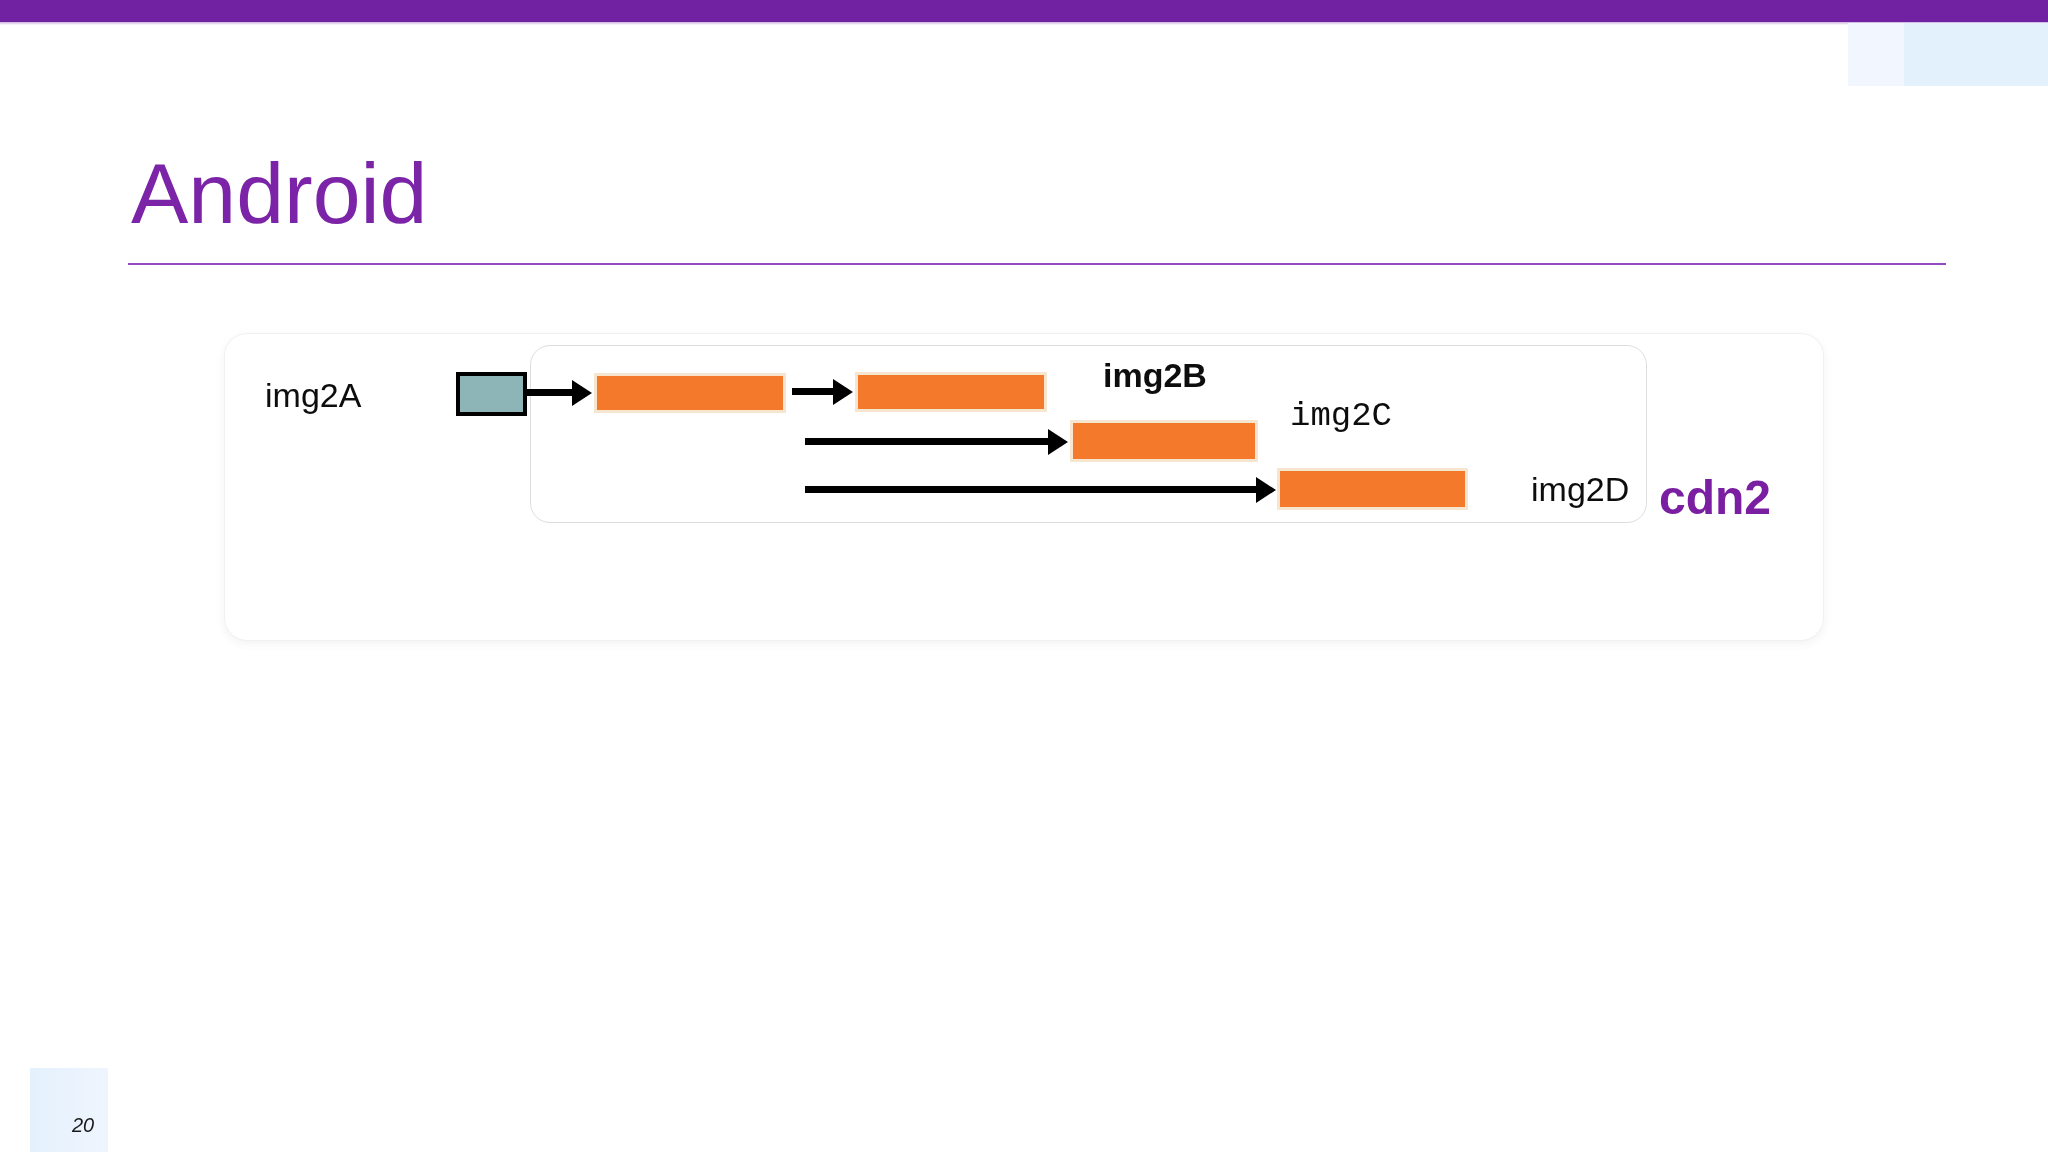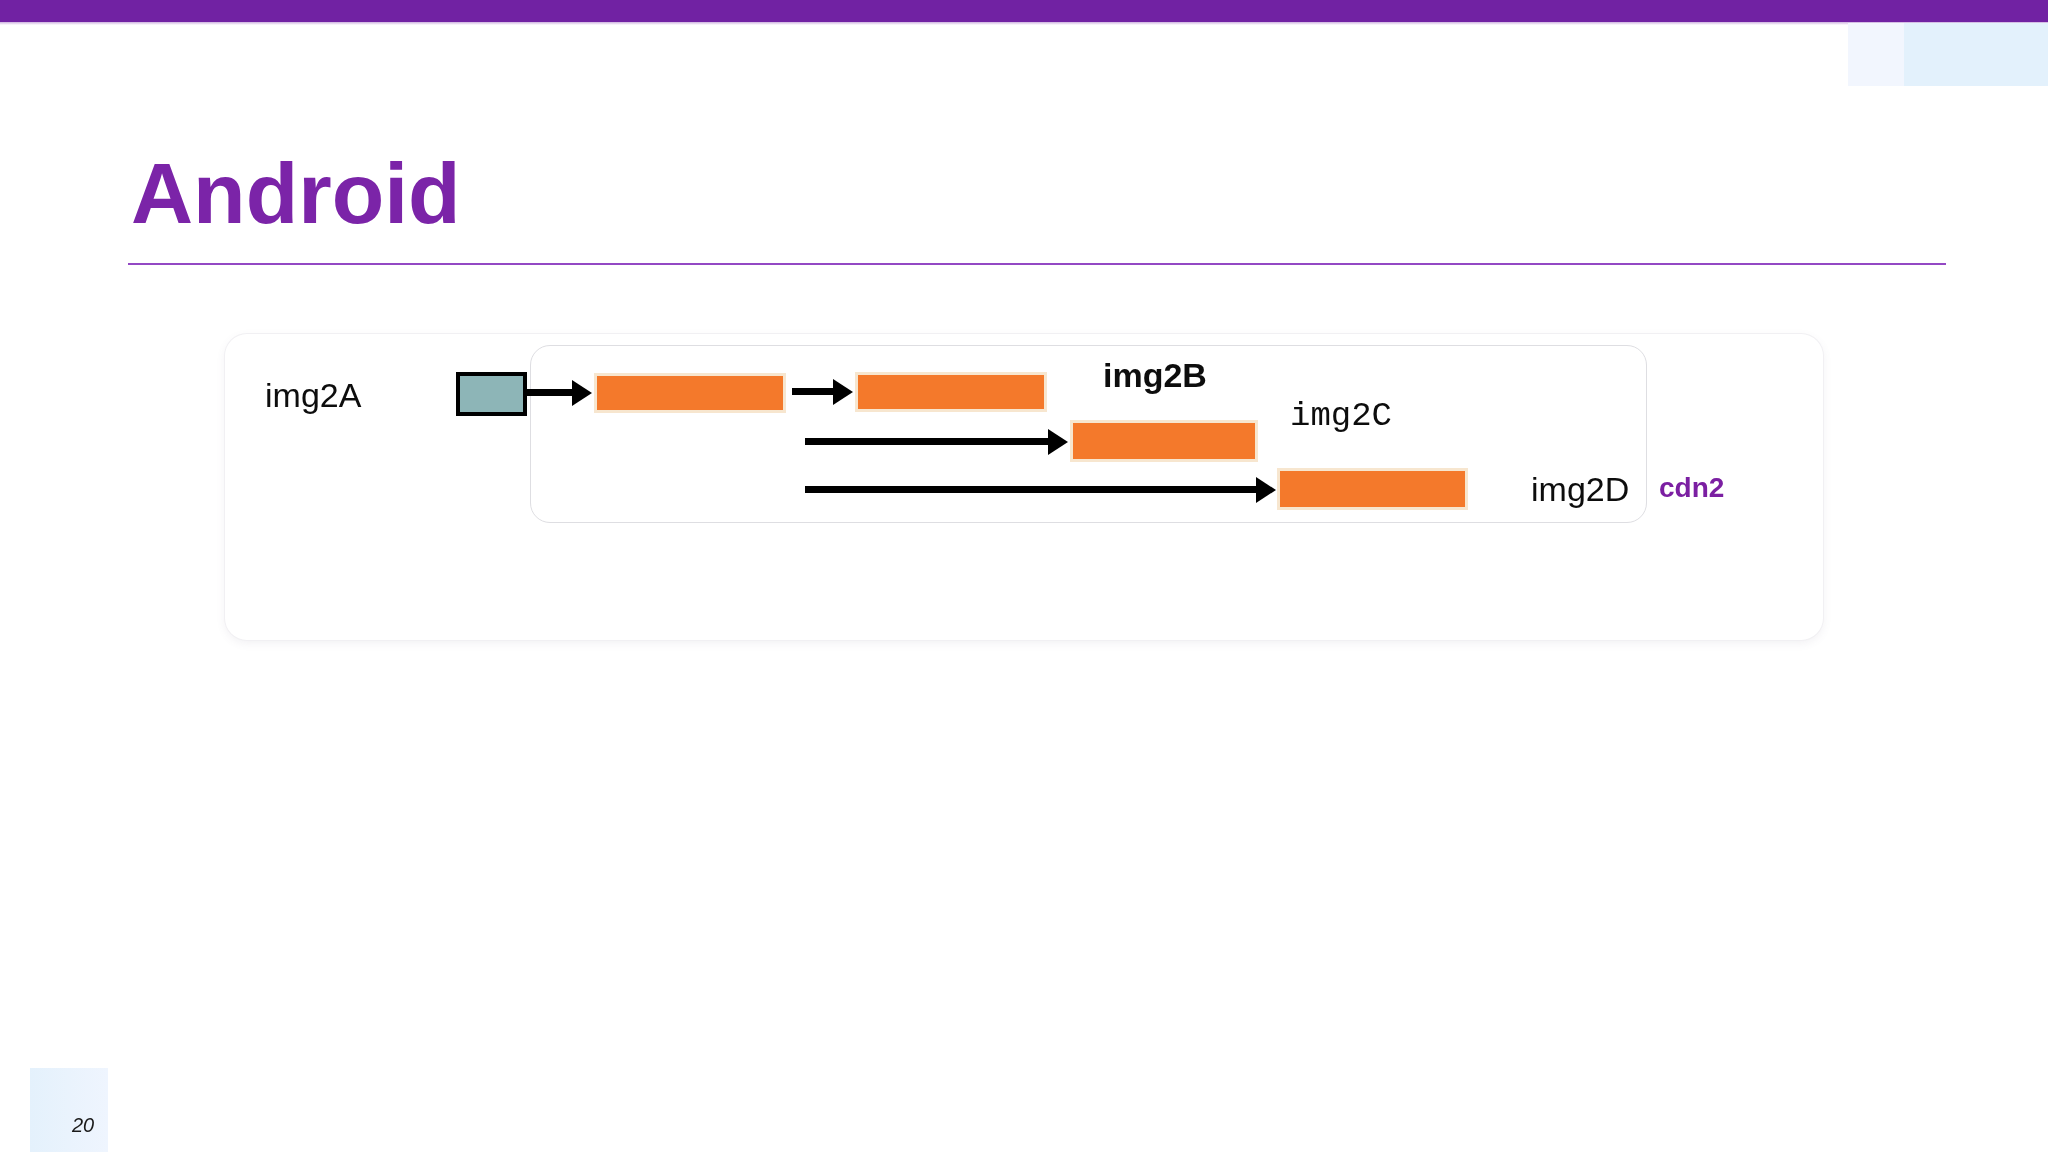--- a/index.html
+++ b/index.html
@@ -60,21 +60,21 @@
     color: #1a1a1a;
     line-height: 1;
     font-style: italic;
   }
 
   
   .title {
     position: absolute;
     left: 131px; top: 146px;
     font-size: 86px;
-    font-weight: 700;
+    font-weight: 400;
     color: #7B24A8;
     line-height: 1.1;
     letter-spacing: 0px;
     white-space: nowrap;
   }
   .title-rule {
     position: absolute;
     left: 128px; top: 263px;
     width: 1818px; height: 0;
     border-top: 2px solid #9348C4;
@@ -158,21 +158,21 @@
     white-space: nowrap;
   }
   .lbl-a { left: 265px; top: 378px; text-align: right; }
   .lbl-b { left: 1103px; top: 358px; font-weight: bold; }
   .lbl-c { left: 1290px; top: 399px; font-family: Liberation Mono, monospace; }
   .lbl-d { left: 1510px; top: 472px; margin-left: 21px; }
 
   .cdn-label {
     position: absolute;
     left: 1659px; top: 474px;
-    font-size: 28px;
+    font-size: 48px;
     font-weight: 700;
     color: #7B1FA2;
     line-height: 1;
     white-space: nowrap;
   }
 </style>
 </head>
 <body>
 
 <div class="slide">

